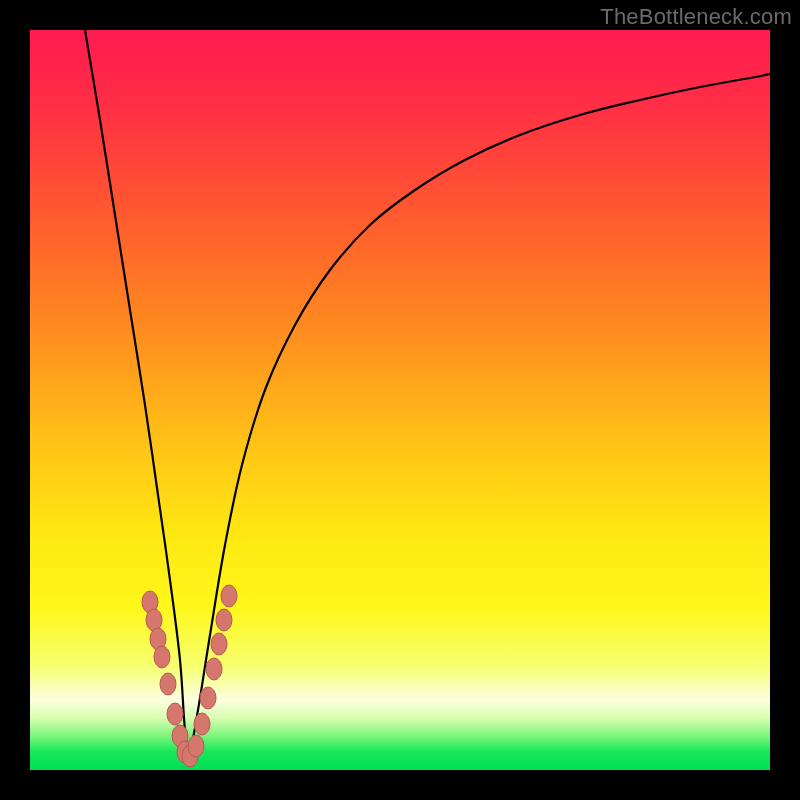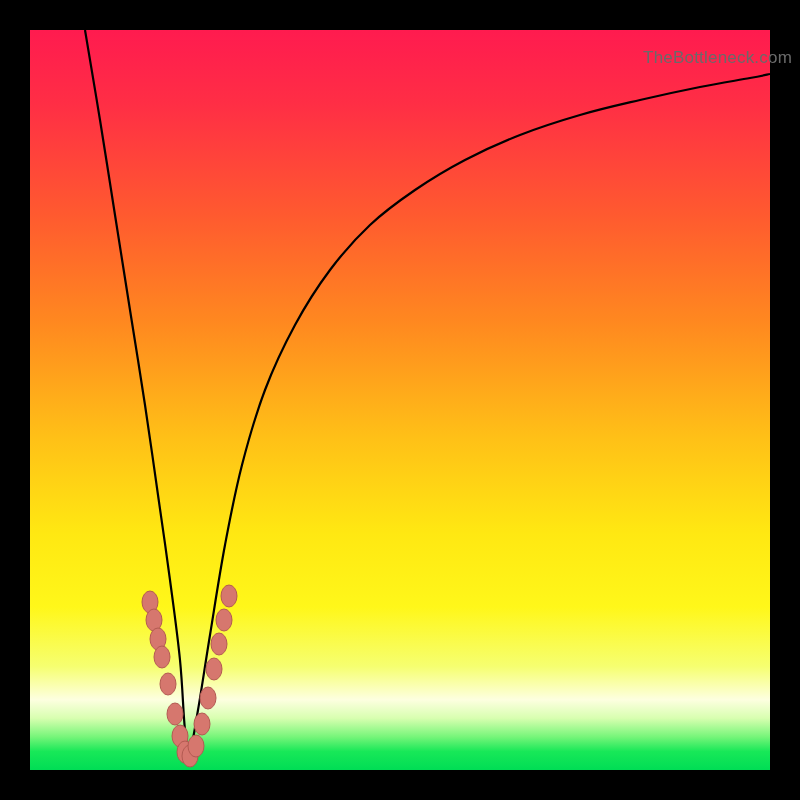--- a/index.html
+++ b/index.html
@@ -24,25 +24,24 @@
     top: 30px;
     width: 740px;
     height: 740px;
     overflow: hidden;
   }
   .watermark {
     position: absolute;
     top: 4px;
     right: 8px;
     color: #6a6a6a;
-    font-size: 17px;
+    font-size: 22px;
     font-weight: 500;
     letter-spacing: 0.2px;
     user-select: none;
-    margin-top: 44px;
   }
   svg {
     display: block;
   }
 </style>
 </head>
 <body>
 
 <div class="frame">
 

